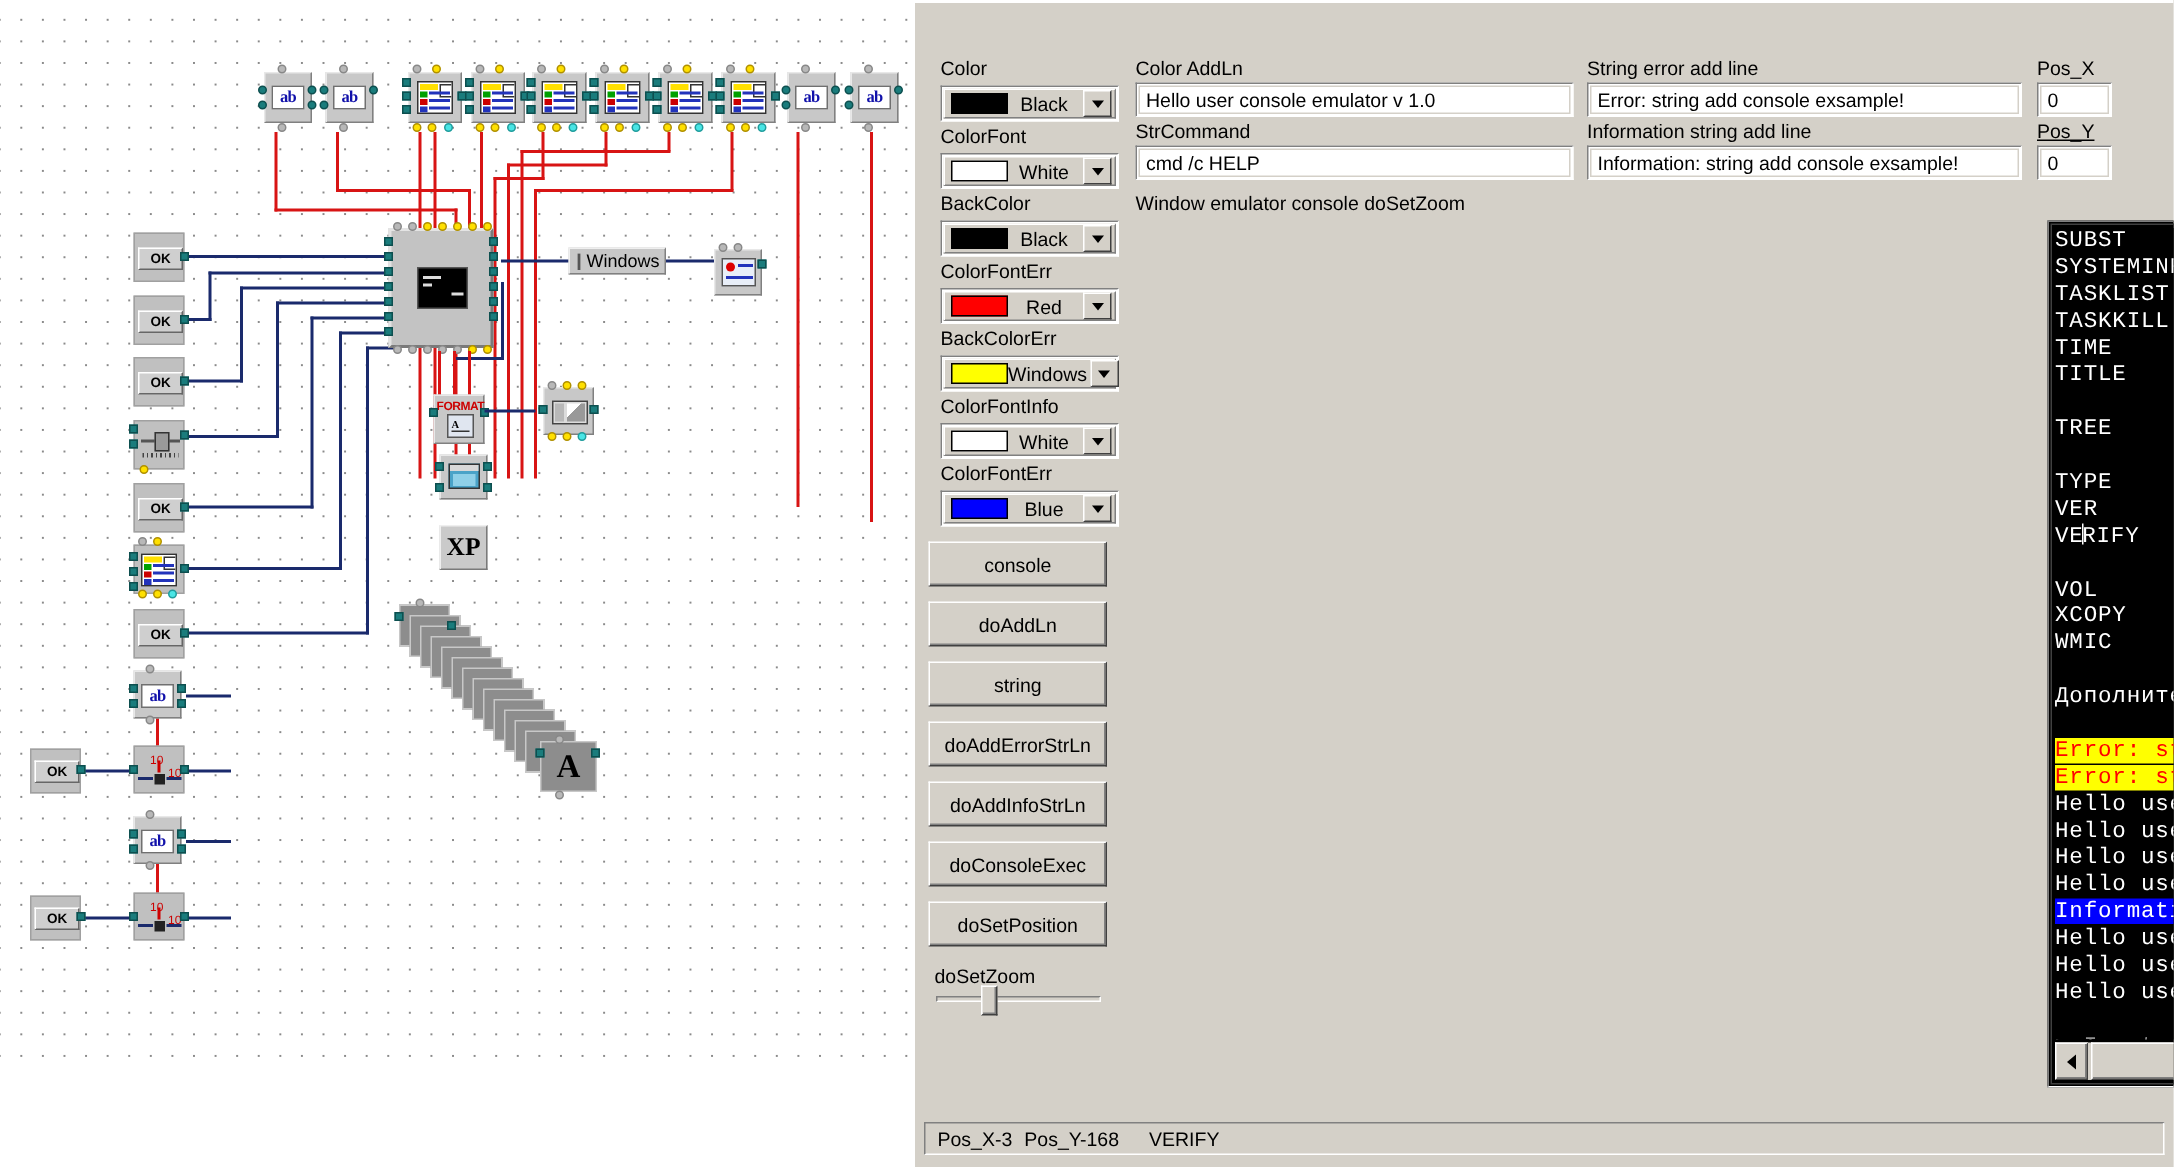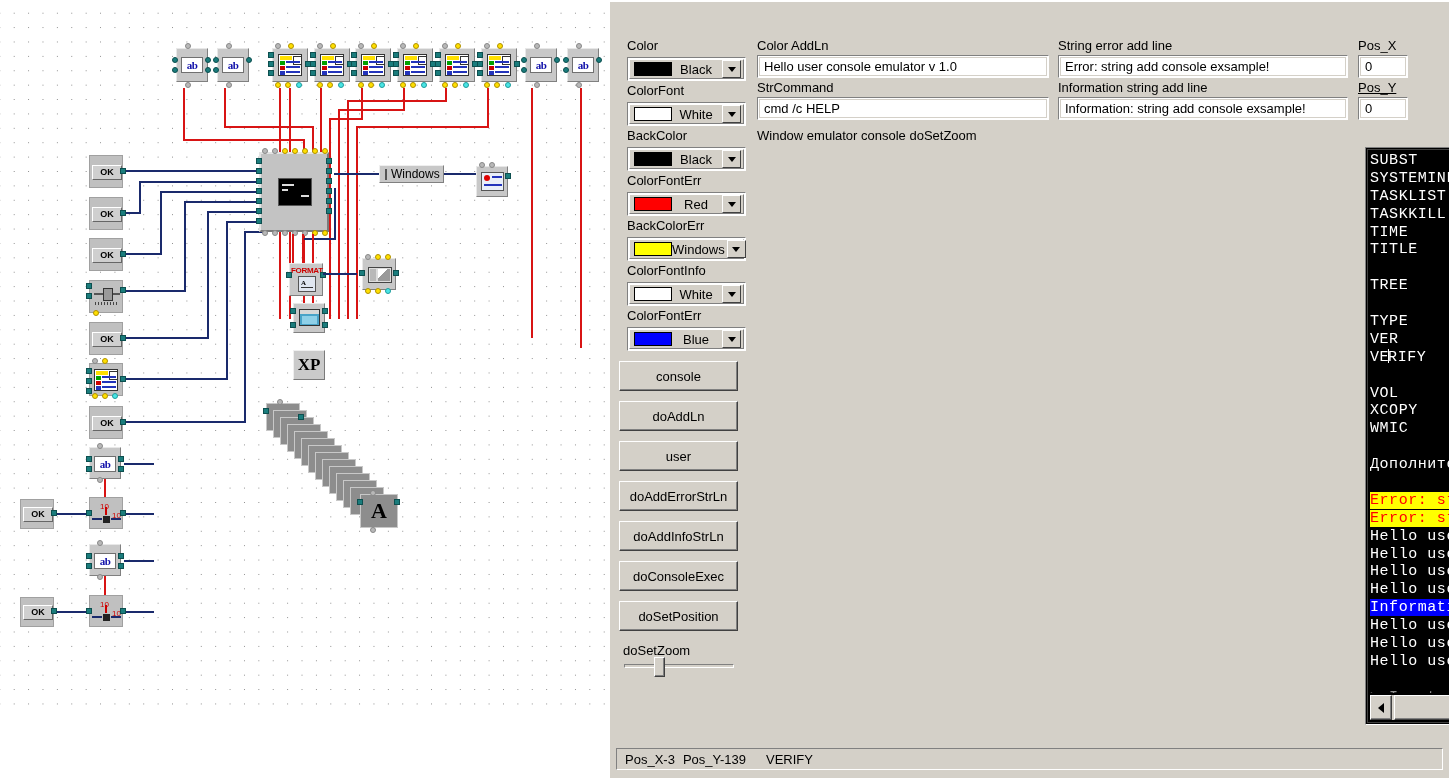--- a/index.html
+++ b/index.html
@@ -758,21 +758,21 @@
       </span>
     </div>
 
     <div class="btn" style="left:9px;top:359px;width:119px;height:30px;">
         <span>console</span>
       </div>
     <div class="btn" style="left:9px;top:399px;width:119px;height:30px;">
         <span>doAddLn</span>
       </div>
     <div class="btn" style="left:9px;top:439px;width:119px;height:30px;">
-        <span>user</span>
+        <span>string</span>
       </div>
     <div class="btn" style="left:9px;top:479px;width:119px;height:30px;">
         <span>doAddErrorStrLn</span>
       </div>
     <div class="btn" style="left:9px;top:519px;width:119px;height:30px;">
         <span>doAddInfoStrLn</span>
       </div>
     <div class="btn" style="left:9px;top:559px;width:119px;height:30px;">
         <span>doConsoleExec</span>
       </div>
@@ -825,18 +825,18 @@
               <span class="tri-l"></span>
             </div>
           <div class="sbthumb" style="left:24px;top:0;width:384px;height:25px;"></div>
 
         </div>
       </div>
     </div>
 
     <div class="statusbar">
       <span>Pos_X-3</span>
-      <span>Pos_Y-139</span>
+      <span>Pos_Y-168</span>
       <span style="padding-left:20px;">VERIFY</span>
     </div>
 
   </div>
 </div>
 
 </body></html>

